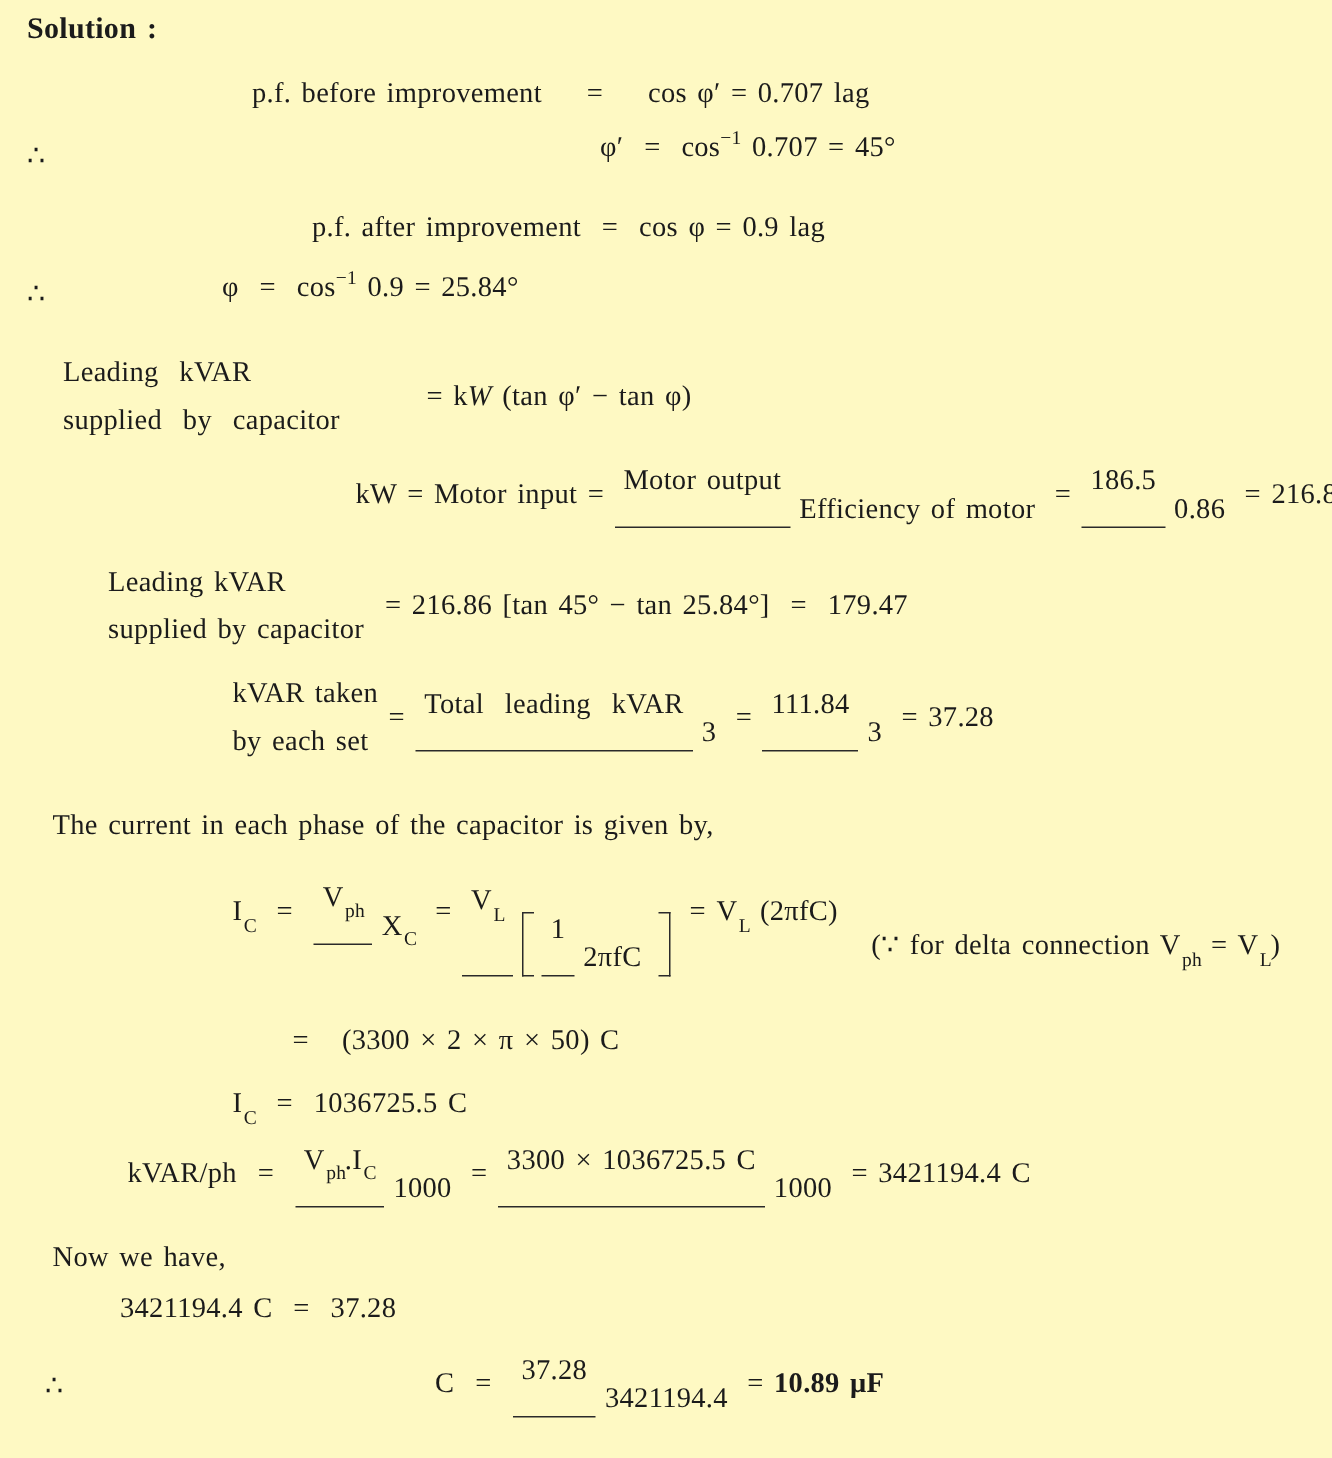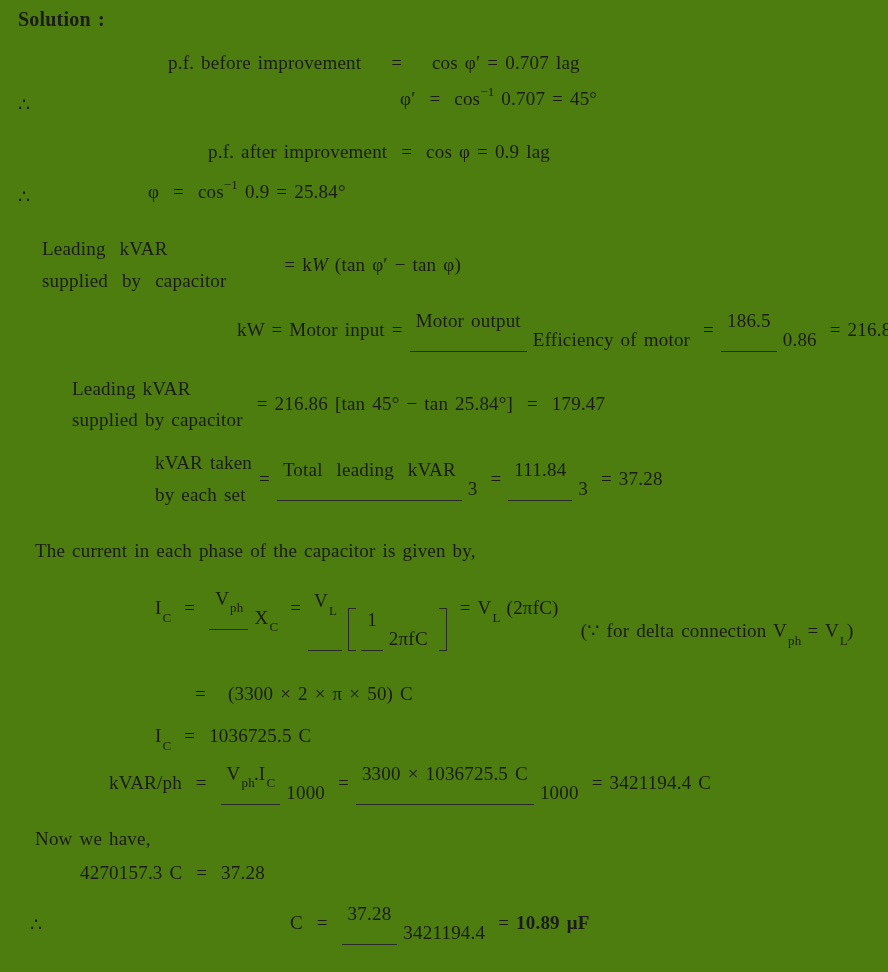--- a/index.html
+++ b/index.html
@@ -1,17 +1,17 @@
 <!DOCTYPE html>
 <html><head>
 <meta charset="utf-8">
 <style>
   html,body { margin:0; padding:0; background:#ffffff; }
   #page {
-    position:relative; width:888px; height:972px; background:#4d7c0f;
+    position:relative; width:888px; height:972px; background:#fef9c3;
     font-family:"Liberation Serif", serif;
     font-size:19px; color:#1b1b1b;
     letter-spacing:0.2px; word-spacing:2px;
     overflow:hidden;
   }
   .t   { position:absolute; white-space:pre; line-height:26px; }
   .row { position:absolute; display:flex; align-items:center; white-space:pre; line-height:26px; }
   .bold { font-weight:bold; }
   .ital { font-style:italic; }
   sub { font-size:13px; line-height:0; position:relative; top:3px; left:1px; }
@@ -148,39 +148,39 @@
     <span>=</span>
     <span style="margin-left:22px;">(3300 × 2 × π × 50) C</span>
   </div>
 
   <div class="row" style="left:155px; top:723px;">
     <span><span>I</span><sub>C</sub></span>
     <span>  =  </span>
     <span>1036725.5 C</span>
   </div>
 
-  <div class="row" style="left:85px; top:752px; height:62px;margin-left:24px;">
+  <div class="row" style="left:85px; top:752px; height:62px;">
     <span>kVAR/ph</span>
     <span>  =  </span>
     <span class="frac">
       <span class="num"><span>V</span><sub>ph</sub><span>.</span><span>I</span><sub>C</sub></span>
       <span class="den">1000</span>
     </span>
     <span> = </span>
     <span class="frac">
       <span class="num">3300 × 1036725.5 C</span>
       <span class="den">1000</span>
     </span>
     <span> = 3421194.4 C</span>
   </div>
 
   <div class="t" style="left:35px; top:826px;">Now we have,</div>
 
   <div class="row" style="left:80px; top:860px;">
-    <span>4270157.3 C</span>
+    <span>3421194.4 C</span>
     <span>  =  </span>
     <span>37.28</span>
   </div>
 
   <div class="t" style="left:30px; top:912px;">∴</div>
   <div class="row" style="left:290px; top:892px; height:62px;">
     <span>C</span>
     <span>  =  </span>
     <span class="frac">
       <span class="num">37.28</span>

